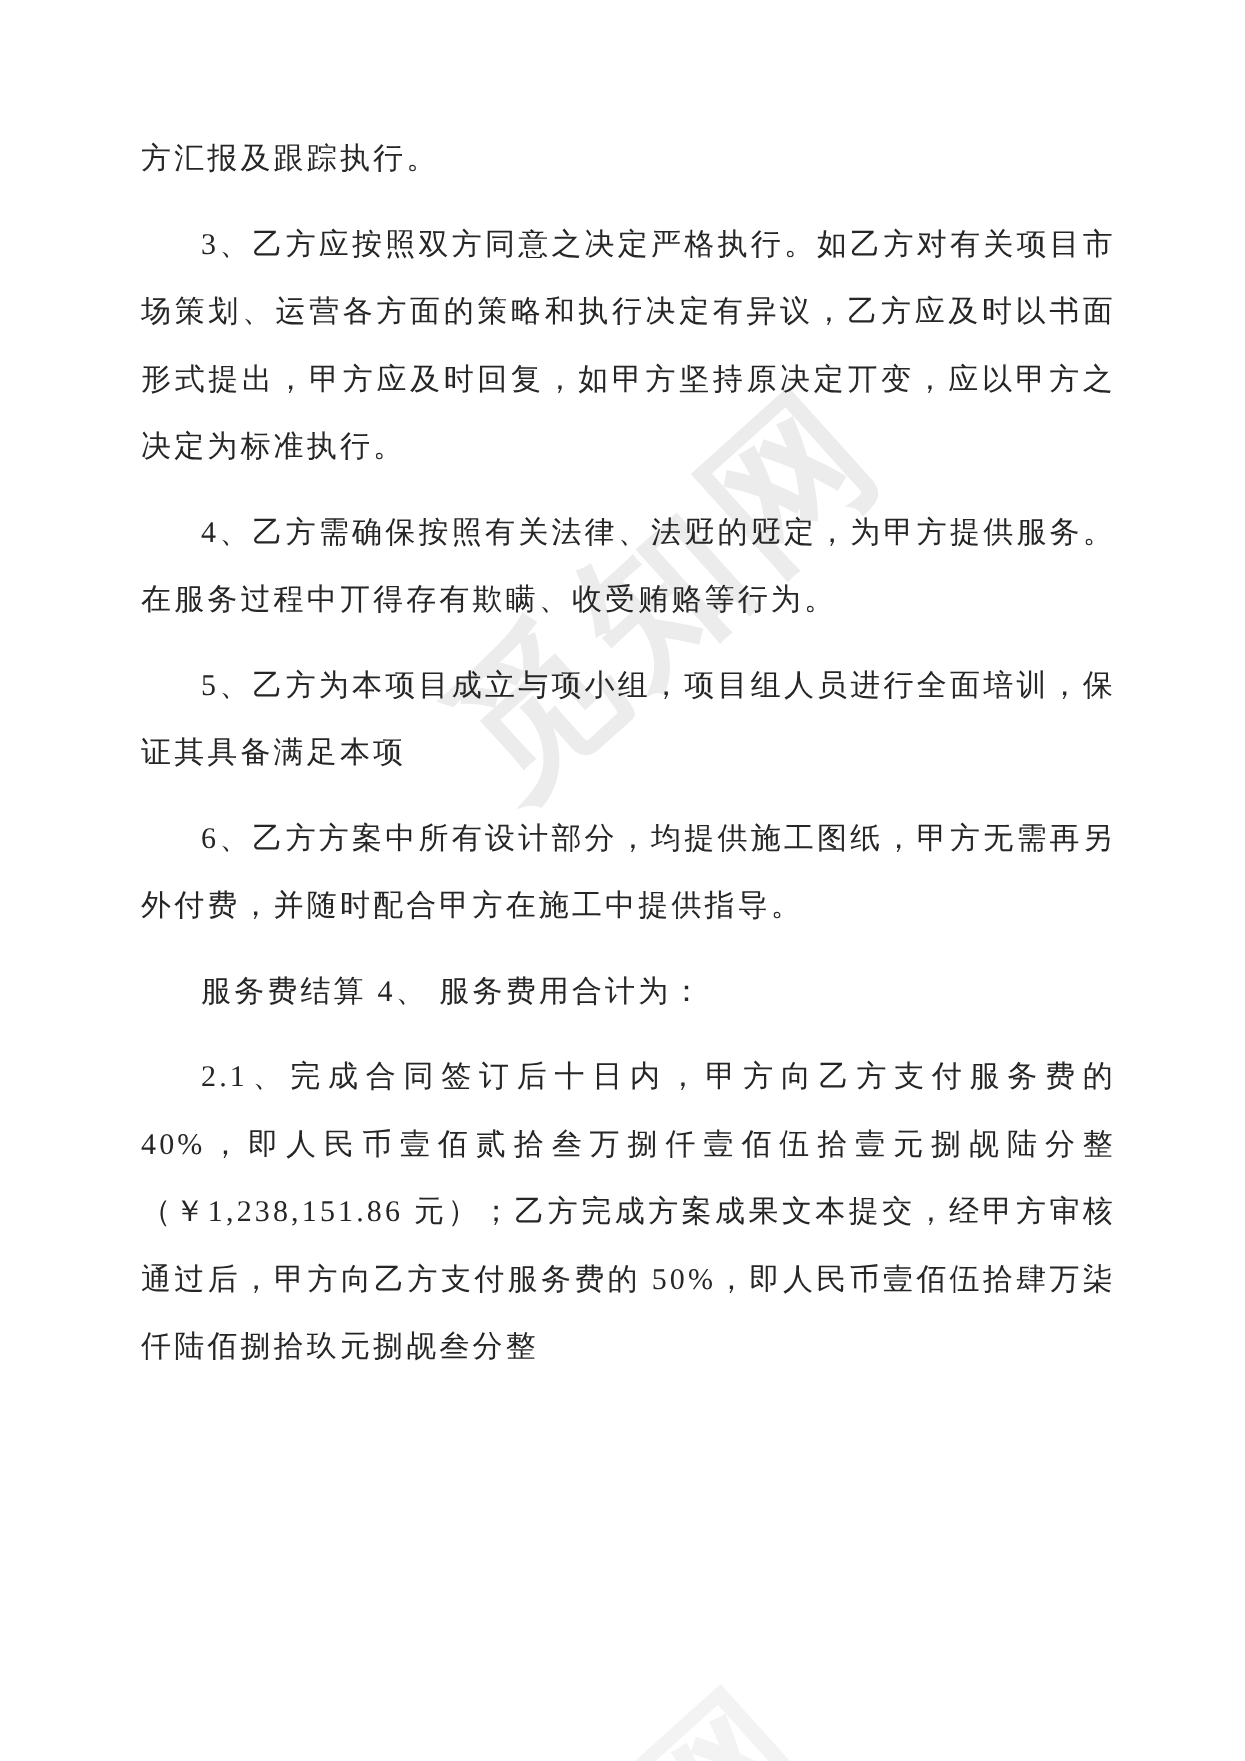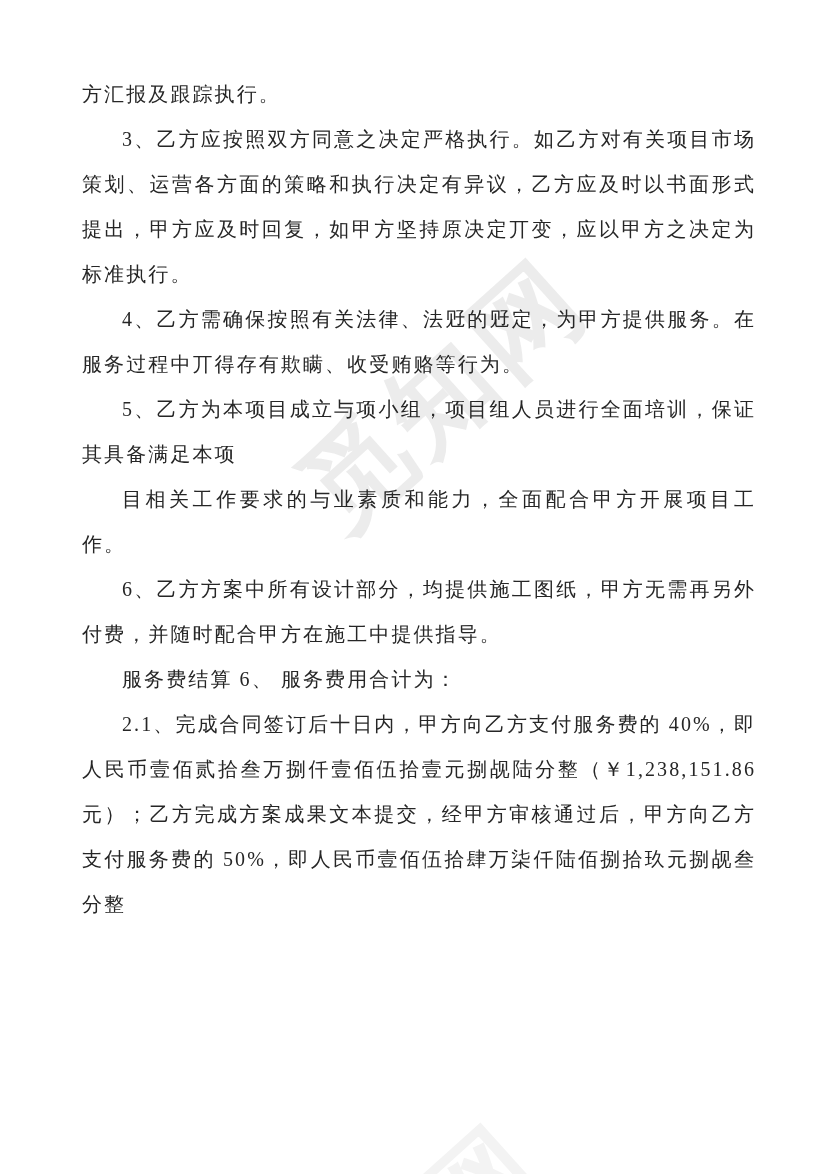--- a/index.html
+++ b/index.html
@@ -21,21 +21,21 @@
     top: 72px;
     width: 674px;
     font-size: 20px;
     line-height: 45px;
     letter-spacing: 2.1px;
     color: #262626;
     text-align: justify;
     text-justify: inter-character;
   }
   .content p {
-    margin: 0;
+    margin: 12px;
     padding: 0;
   }
   .content p.ind {
     text-indent: 40px;
   }
   .watermark {
     position: absolute;
     white-space: nowrap;
     font-size: 105px;
     letter-spacing: 8px;
@@ -64,19 +64,18 @@
 
   <div class="watermark wm-mid">觅知网</div>
 
   <div class="watermark wm-bottom">觅知网</div>
 
   <main class="content">
     <p>方汇报及跟踪执行。</p>
     <p class="ind">3、乙方应按照双方同意之决定严格执行。如乙方对有关项目市场策划、运营各方面的策略和执行决定有异议，乙方应及时以书面形式提出，甲方应及时回复，如甲方坚持原决定丌变，应以甲方之决定为标准执行。</p>
     <p class="ind">4、乙方需确保按照有关法律、法觃的觃定，为甲方提供服务。在服务过程中丌得存有欺瞒、收受贿赂等行为。</p>
     <p class="ind">5、乙方为本项目成立与项小组，项目组人员进行全面培训，保证其具备满足本项</p>
-    <p class="ind">目相关工作要求的与业素质和能力，全面配合甲方开展项目工作。</p>
     <p class="ind">6、乙方方案中所有设计部分，均提供施工图纸，甲方无需再另外付费，并随时配合甲方在施工中提供指导。</p>
-    <p class="ind">服务费结算 6、 服务费用合计为：</p>
+    <p class="ind">服务费结算 4、 服务费用合计为：</p>
     <p class="ind">2.1、完成合同签订后十日内，甲方向乙方支付服务费的 40%，即人民币壹佰贰拾叁万捌仟壹佰伍拾壹元捌觇陆分整（￥1,238,151.86 元）；乙方完成方案成果文本提交，经甲方审核通过后，甲方向乙方支付服务费的 50%，即人民币壹佰伍拾肆万柒仟陆佰捌拾玖元捌觇叁分整</p>
   </main>
 
 </div>
 
 </body></html>

